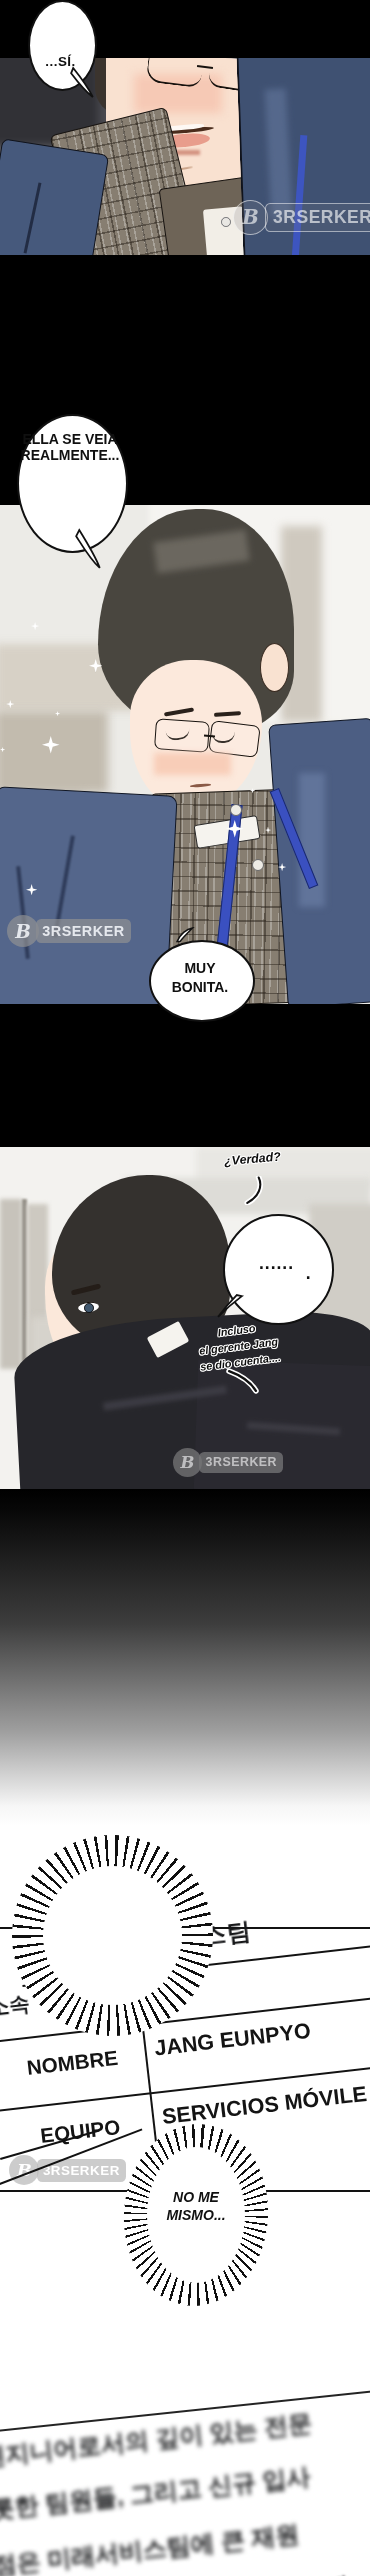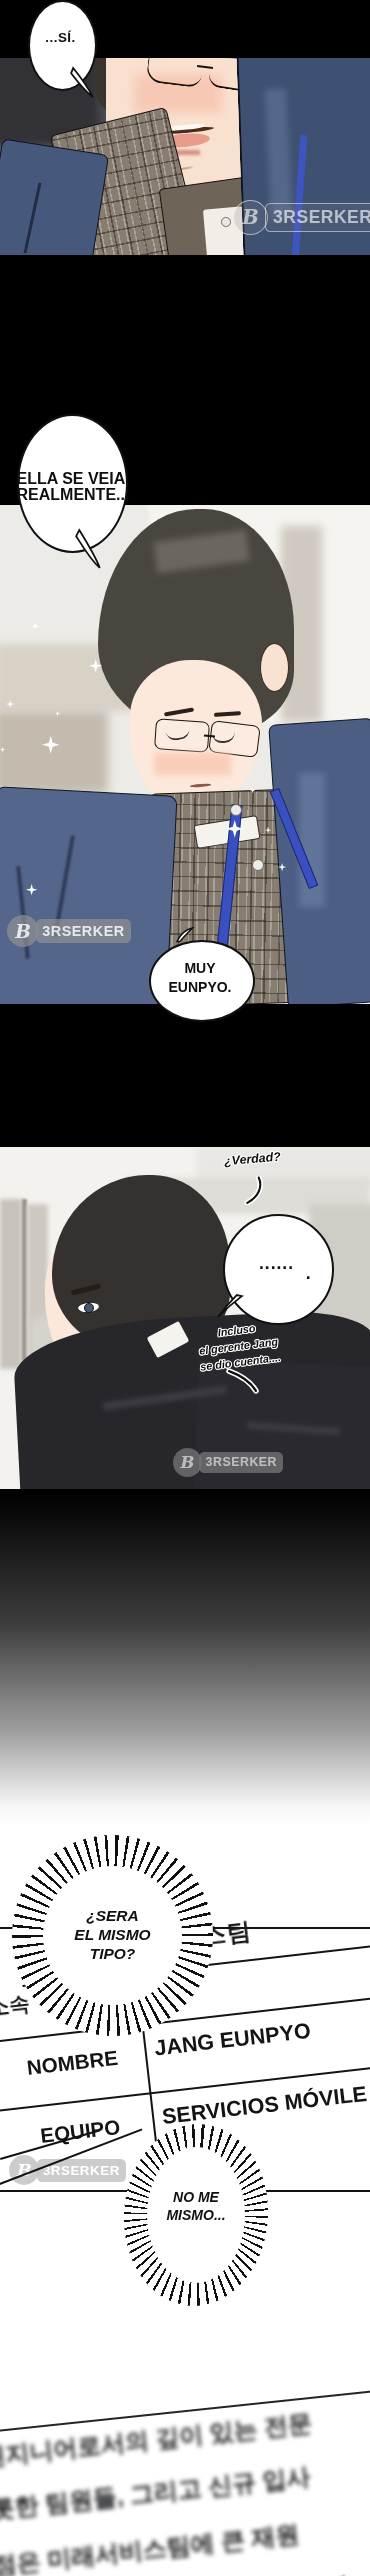--- a/index.html
+++ b/index.html
@@ -76,21 +76,21 @@
       <div class="ab" style="left:268px;top:31px;width:20.6px;height:129px;background:#55688c;filter:blur(3.1px);transform:rotate(-3deg)"></div>
       <div class="ab" style="left:296px;top:77px;width:7.2px;height:124px;background:#3d55c0;transform:rotate(4deg)"></div>
     </div>
     <div class="ab" style="left:0;top:0;width:371px;height:58px;background:#000"></div>
   </div>
 
   <div class="bub" style="left:28px;top:0;width:65px;height:87px"></div>
   <svg class="tail" style="left:70px;top:66px" width="27" height="34" viewBox="0 0 52 66">
     <path d="M6,4 C22,24 36,44 44,60 C28,48 14,30 2,14 Z" fill="#fff" stroke="#111" stroke-width="3.5"></path>
   </svg>
-  <div class="dlg" style="left:28px;top:30px;width:65px;font-size:13.4px;letter-spacing:0.5px">...SÍ.</div>
+  <div class="dlg" style="left:28px;top:54px;width:65px;font-size:13.4px;letter-spacing:0.5px">...SÍ.</div>
   <div class="wm wm-ghost" style="left:233px;top:200px">
     <div class="wm-c" style="width:33px;height:33px;font-size:19.6px">
       <span>B</span>
       </div>
     <div class="wm-p" style="height:27px;padding:0 7.2px;font-size:17.5px;margin:3.1px 0 0 -3.1px">
       <span>3RSERKER</span>
       </div>
   </div>
 
   <div class="panel" style="left:0;top:505px;width:371px;height:499px;background:#ecebe7">
@@ -144,31 +144,31 @@
     <div class="spark" style="left:226px;top:315px;width:17.5px;height:17.5px"></div>
     <div class="spark" style="left:250px;top:283px;width:5.2px;height:5.2px"></div>
     <div class="spark" style="left:265px;top:322px;width:6.2px;height:6.2px"></div>
     <div class="spark" style="left:278px;top:358px;width:8.2px;height:8.2px"></div>
   </div>
 
   <div class="bub" style="left:16.5px;top:414px;width:107px;height:135px"></div>
   <svg class="tail" style="left:75px;top:528px" width="29" height="43" viewBox="0 0 56 84">
     <path d="M8,4 C24,30 40,56 48,78 C30,62 16,38 2,16 Z" fill="#fff" stroke="#111" stroke-width="3.5"></path>
   </svg>
-  <div class="dlg" style="left:16.5px;top:471px;width:107px;font-size:16px;line-height:15.5px">
+  <div class="dlg" style="left:16.5px;top:432px;width:107px;font-size:14px;line-height:15.5px">
     <div>ELLA SE VEIA</div>
     <div>REALMENTE...</div>
   </div>
   <div class="bub" style="left:149px;top:940px;width:102px;height:78px"></div>
   <svg class="tail" style="left:174px;top:927px" width="20.6" height="15.5" viewBox="0 0 40 30">
     <path d="M6,28 C12,14 24,4 36,2 C26,12 16,22 12,28 Z" fill="#fff" stroke="#111" stroke-width="3"></path>
   </svg>
   <div class="dlg" style="left:149px;top:959px;width:102px;font-size:14px;line-height:18.5px">
     <div>MUY</div>
-    <div>EUNPYO.</div>
+    <div>BONITA.</div>
   </div>
   <div class="wm wm-solid" style="left:7.2px;top:915px;opacity:.85">
     <div class="wm-c" style="width:32px;height:32px;font-size:18.5px">
       <span>B</span>
       </div>
     <div class="wm-p" style="height:24px;padding:0 6.2px;font-size:14.4px;margin:4.1px 0 0 -3.1px">
       <span>3RSERKER</span>
       </div>
   </div>
 
@@ -251,25 +251,20 @@
       </div>
     <div class="wm-p" style="height:23px;padding:0 6.2px;font-size:13.4px;margin:3.6px 0 0 -2.6px">
       <span>3RSERKER</span>
       </div>
   </div>
 
   <div class="ring" style="left:12px;top:1835px;width:201px;height:201px;transform:rotate(2deg)"></div>
   <div class="ring" style="left:124px;top:2124px;width:144px;height:182px;transform:rotate(4deg)"></div>
   <div class="core" style="left:43px;top:1866px;width:139px;height:139px"></div>
   <div class="core" style="left:147px;top:2147px;width:98px;height:136px"></div>
-  <div class="dlg th btxt" style="left:43px;top:1906px;width:139px;font-size:15.5px;line-height:19px">
-    <div>¿SERA</div>
-    <div>EL MISMO</div>
-    <div>TIPO?</div>
-  </div>
   <div class="dlg th btxt" style="left:147px;top:2189px;width:98px;font-size:14px;line-height:17.5px">
     <div>NO ME</div>
     <div>MISMO...</div>
   </div>
 
   <div class="ab" style="left:-41px;top:2391px;width:567px;height:361px;transform:rotate(-6deg);z-index:3">
     <div class="ab" style="left:0;top:14.4px;width:567px;height:1.5px;background:#242424;filter:blur(0.5px)"></div>
     <div class="kr" style="left:36px;top:24px;font-size:24px;filter:blur(2.1px)">엔지니어로서의 깊이 있는 전문</div>
     <div class="kr" style="left:15.5px;top:77px;font-size:24px;filter:blur(2.3px)">비롯한 팀원들, 그리고 신규 입사</div>
     <div class="kr" style="left:5.2px;top:133px;font-size:24px;filter:blur(2.1px)">한 점은 미래서비스팀에 큰 재원</div>

